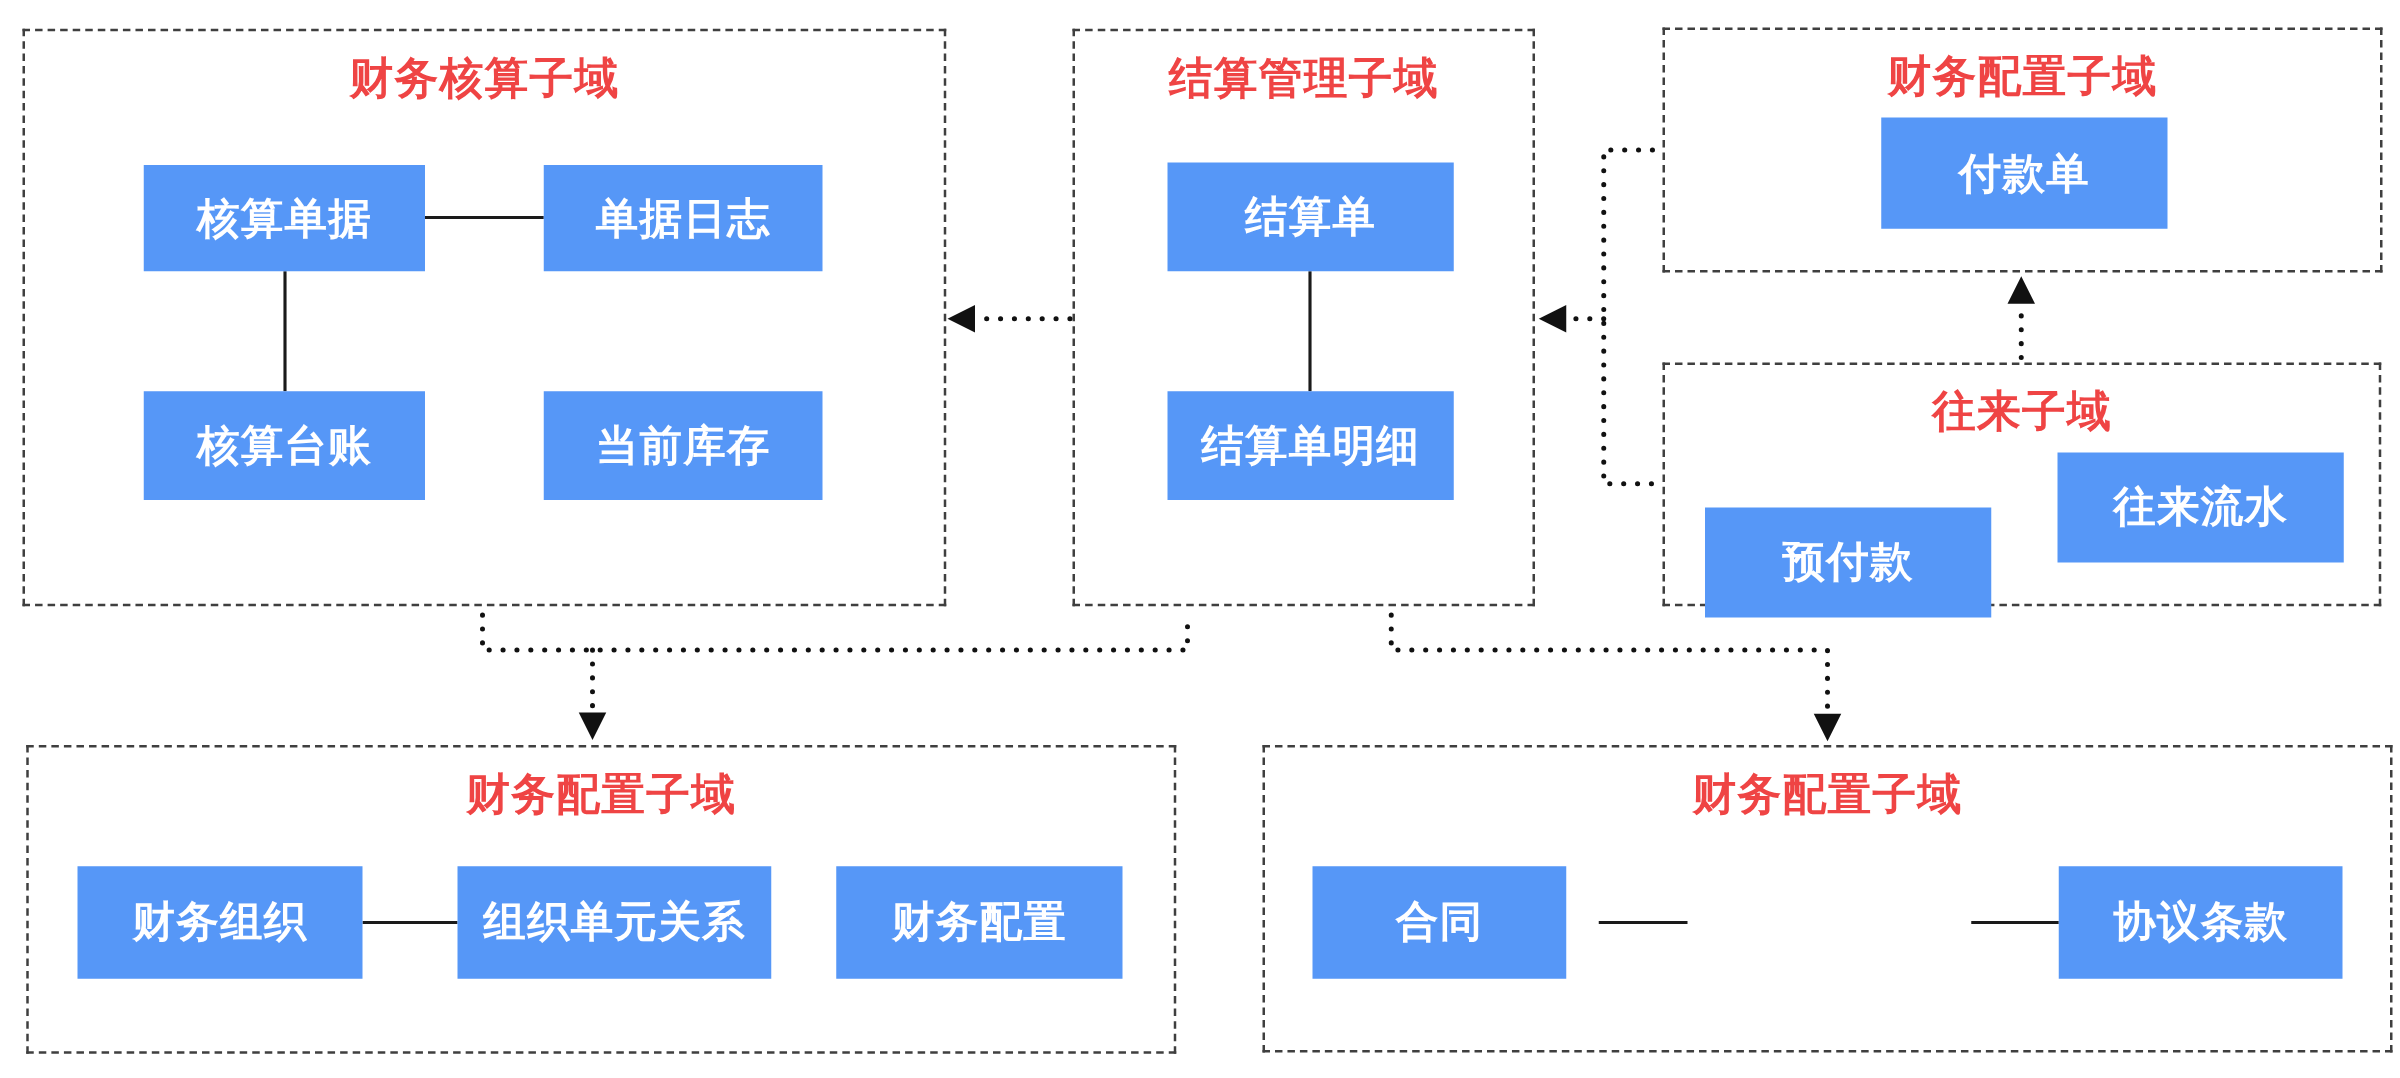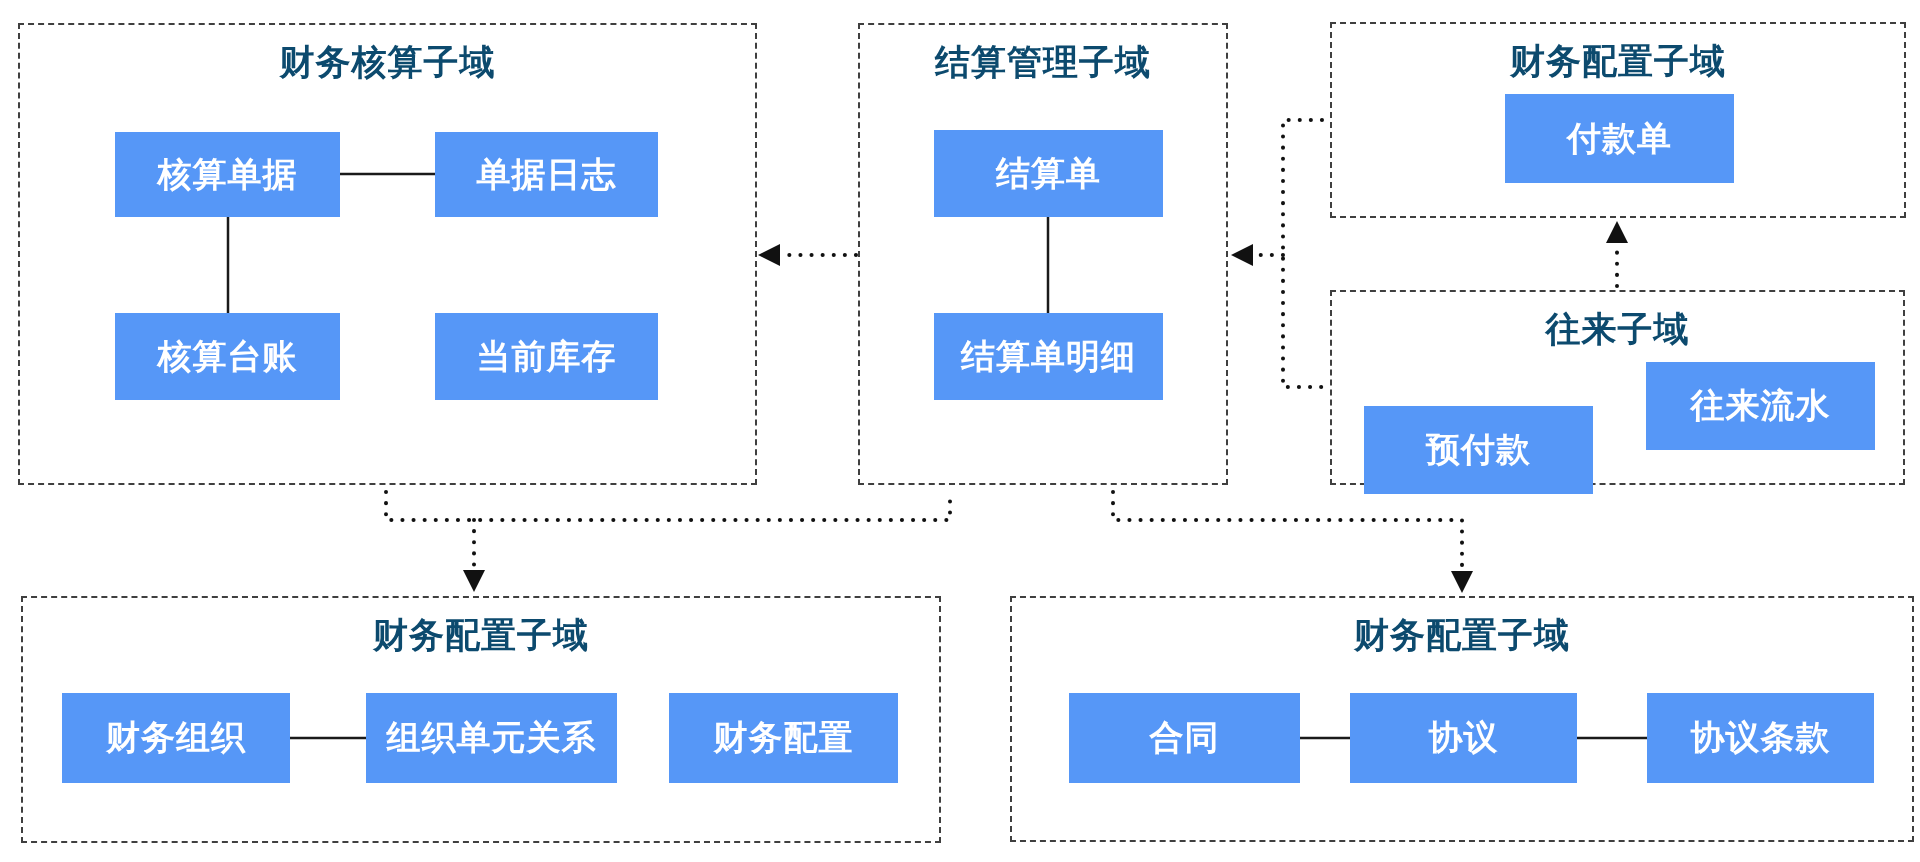--- a/index.html
+++ b/index.html
@@ -15,21 +15,21 @@
     border:2px dashed #3f3f3f;
     box-sizing:border-box;
     background:transparent;
   }
   .group-title {
     position:absolute;
     left:0; right:0; top:14px;
     text-align:center;
     font-size:35px;
     font-weight:600;
-    color:#0c4a6e;
+    color:#ef4444;
     letter-spacing:1px;
     user-select:none;
   }
   .entity {
     position:absolute;
     background:#5697f7;
     color:#ffffff;
     display:flex;
     align-items:center;
     justify-content:center;
@@ -120,17 +120,16 @@
 
   <div class="entity" style="left:1505px; top:94px; width:229px; height:89px;">付款单</div>
 
   <div class="entity" style="left:1364px; top:362px; width:229px; height:88px;margin-top:44px;">预付款</div>
   <div class="entity" style="left:1646px; top:362px; width:229px; height:88px;">往来流水</div>
 
   <div class="entity" style="left:62px; top:693px; width:228px; height:90px;">财务组织</div>
   <div class="entity" style="left:366px; top:693px; width:251px; height:90px;">组织单元关系</div>
   <div class="entity" style="left:669px; top:693px; width:229px; height:90px;text-align:right;">财务配置</div>
 
-  <div class="entity" style="left:1050px; top:693px; width:231px; height:90px;margin-left:19px;">合同</div>
-  <div class="entity" style="left:1350px; top:693px; width:227px; height:90px;">协议</div>
+  <div class="entity" style="left:1050px; top:693px; width:203px; height:90px;">合同</div>
   <div class="entity" style="left:1647px; top:693px; width:227px; height:90px;">协议条款</div>
 
 </div>
 
 </body></html>

